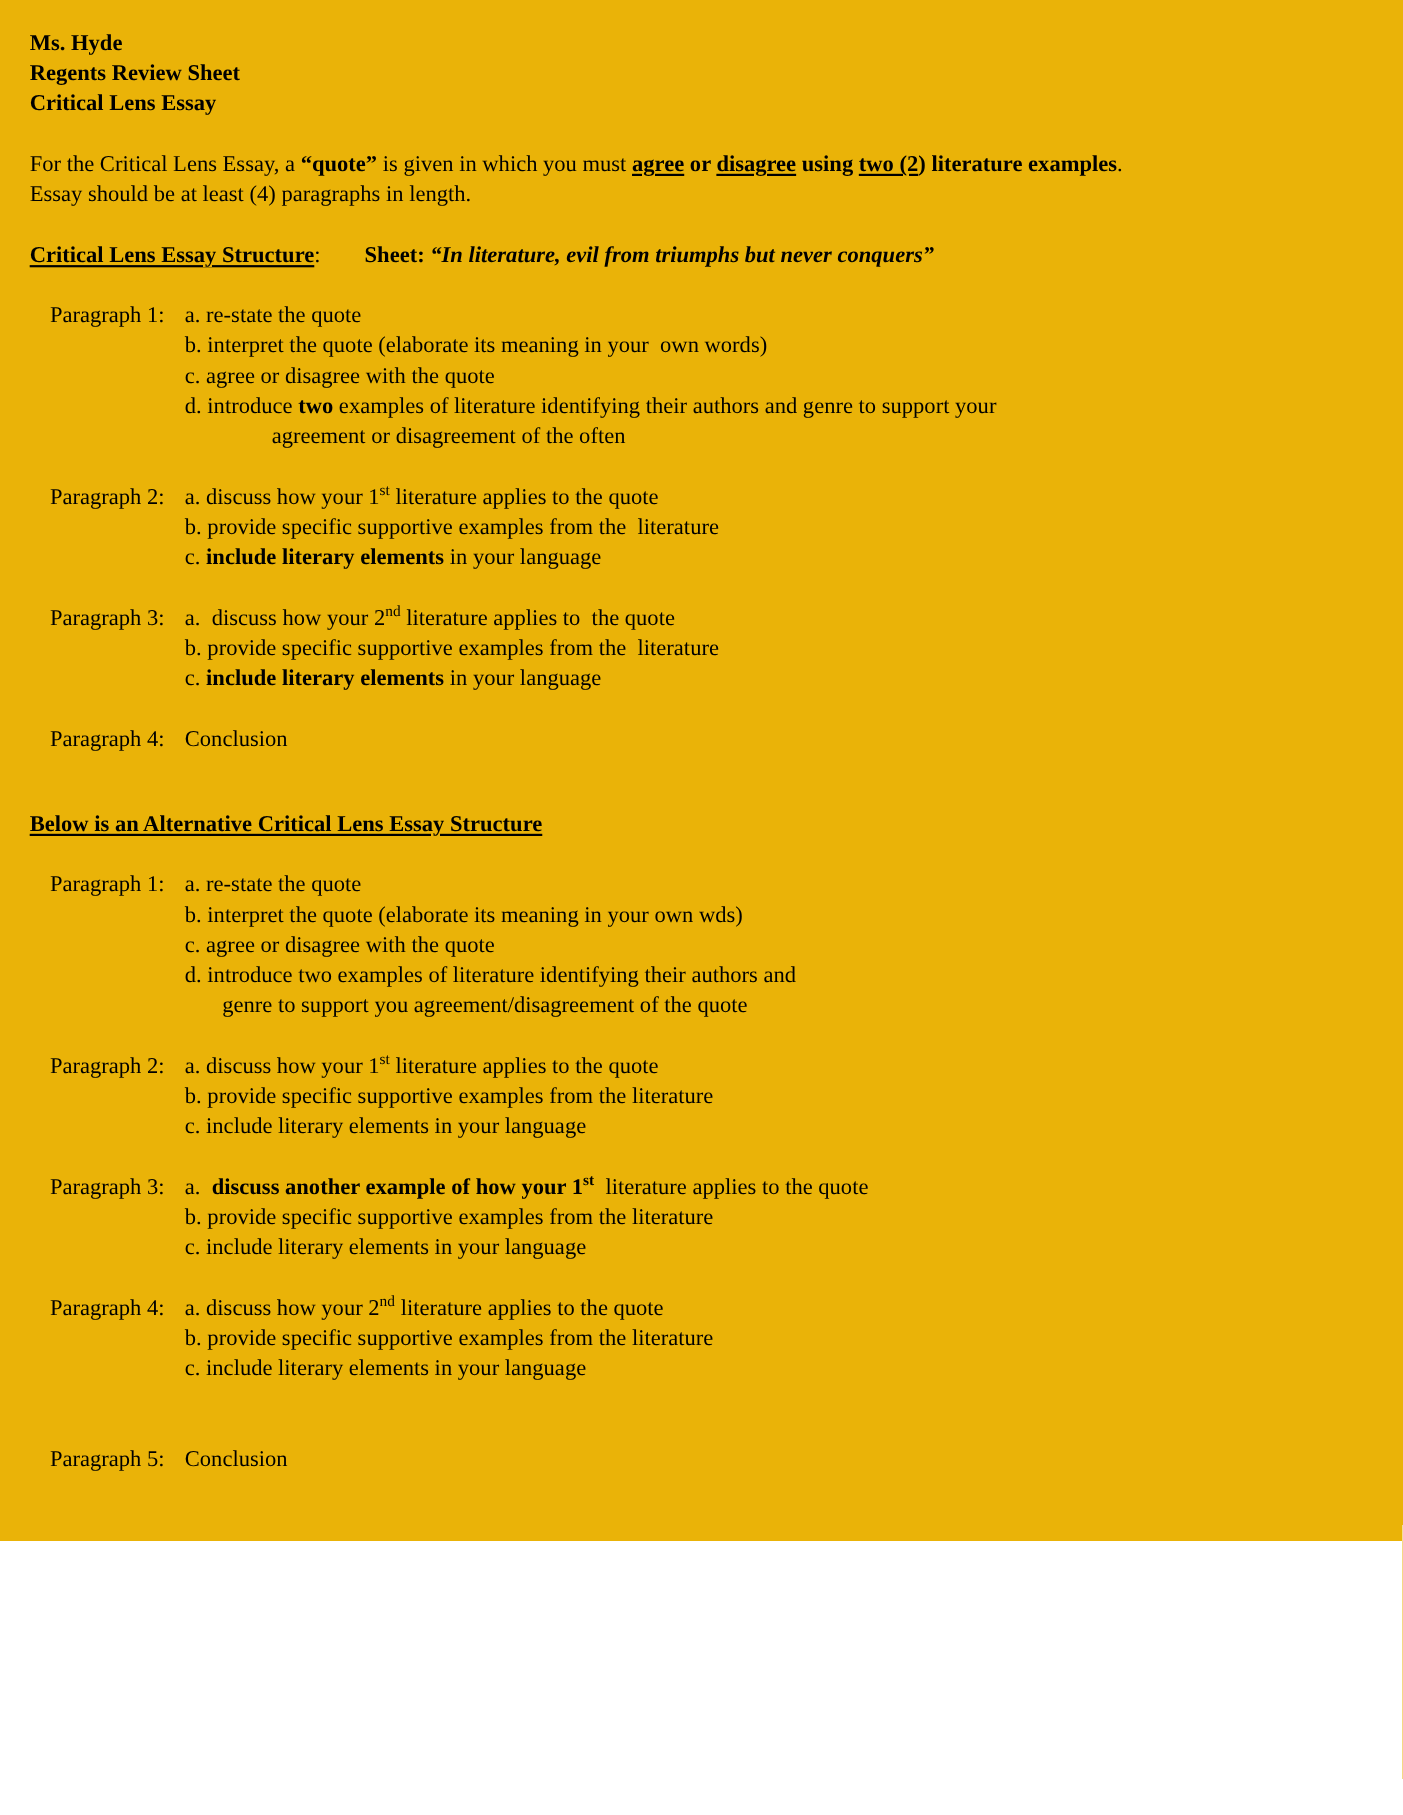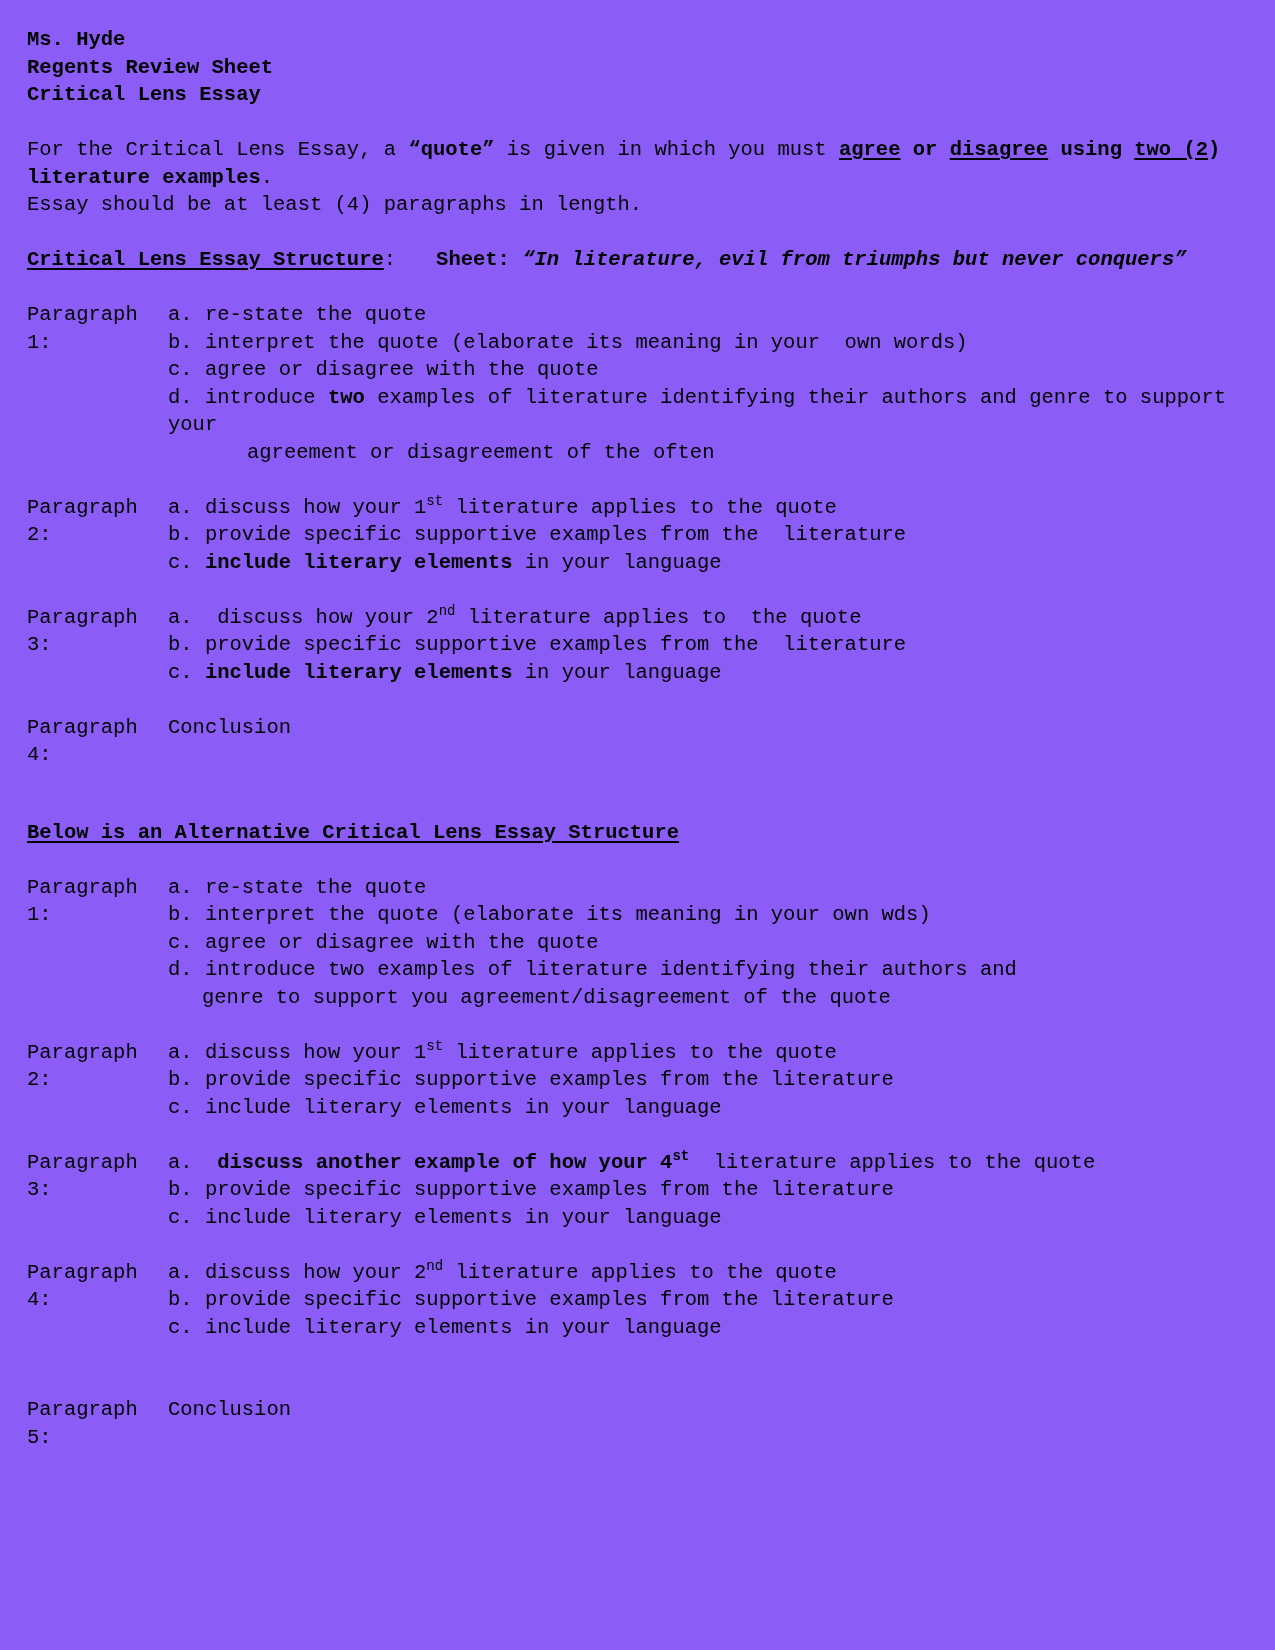--- a/index.html
+++ b/index.html
@@ -1,40 +1,40 @@
 <!DOCTYPE html>
 <html><head>
 <meta charset="utf-8">
 <style>
   html,body{margin:0;padding:0;background:#ffffff;}
   .page{
     position:relative;
-    width:1275px;height:1650px;
-    background:#8b5cf6;color:#000000;
-    font-family:Liberation Mono, monospace;
+    width:1275px;height:1401px;
+    background:#eab308;color:#000000;
+    font-family:Liberation Serif, serif;
     font-size:20.5px;line-height:27.5px;
     padding:26px 12px 0 27px;
     box-sizing:border-box;
     overflow:hidden;
   }
   .line{white-space:pre-wrap;}
   .run{}
   .b{font-weight:bold;}
   .u{text-decoration:underline;text-decoration-thickness:2px;text-underline-offset:3px;margin-top:14px;}
   .i{font-style:italic;}
   .sup{font-size:14px;vertical-align:super;line-height:0;}
   .tab{display:inline-block;}
   .intro{margin-top:27.5px;}
   .structure-heading{margin-top:27.5px;}
   .blocks-1{margin-top:27.5px;}
   .alt-heading{margin-top:50px;}
   .blocks-2{margin-top:0;}
   .pblock{display:grid;grid-template-columns:141px 1fr;margin-top:27.5px;align-items:start;}
   .blocks-2 .pblock:last-child{margin-top:55px;}
-  .plabel{white-space:pre-wrap;}
+  .plabel{white-space:pre-wrap;text-align:center;}
 </style>
 </head>
 <body>
 
 <div class="page">
   <div class="header">
       <div class="line"><span class="run b">Ms. Hyde</span></div>
       <div class="line"><span class="run b">Regents Review Sheet</span></div>
       <div class="line"><span class="run b">Critical Lens Essay</span></div>
     </div>
@@ -102,21 +102,21 @@
         <div class="plabel">Paragraph 2:</div>
         <div class="pcontent">
           <div class="line"><span class="run">a. discuss how your 1</span><span class="run sup">st</span><span class="run"> literature applies to the quote</span></div>
           <div class="line"><span class="run">b. provide specific supportive examples from the literature</span></div>
           <div class="line"><span class="run">c. include literary elements in your language</span></div>
         </div>
       </div>
       <div class="pblock">
         <div class="plabel">Paragraph 3:</div>
         <div class="pcontent">
-          <div class="line"><span class="run">a.  </span><span class="run b">discuss another example of how your 4</span><span class="run b sup">st</span><span class="run">  literature applies to the quote</span></div>
+          <div class="line"><span class="run">a.  </span><span class="run b">discuss another example of how your 1</span><span class="run b sup">st</span><span class="run">  literature applies to the quote</span></div>
           <div class="line"><span class="run">b. provide specific supportive examples from the literature</span></div>
           <div class="line"><span class="run">c. include literary elements in your language</span></div>
         </div>
       </div>
       <div class="pblock">
         <div class="plabel">Paragraph 4:</div>
         <div class="pcontent">
           <div class="line"><span class="run">a. discuss how your 2</span><span class="run sup">nd</span><span class="run"> literature applies to the quote</span></div>
           <div class="line"><span class="run">b. provide specific supportive examples from the literature</span></div>
           <div class="line"><span class="run">c. include literary elements in your language</span></div>

